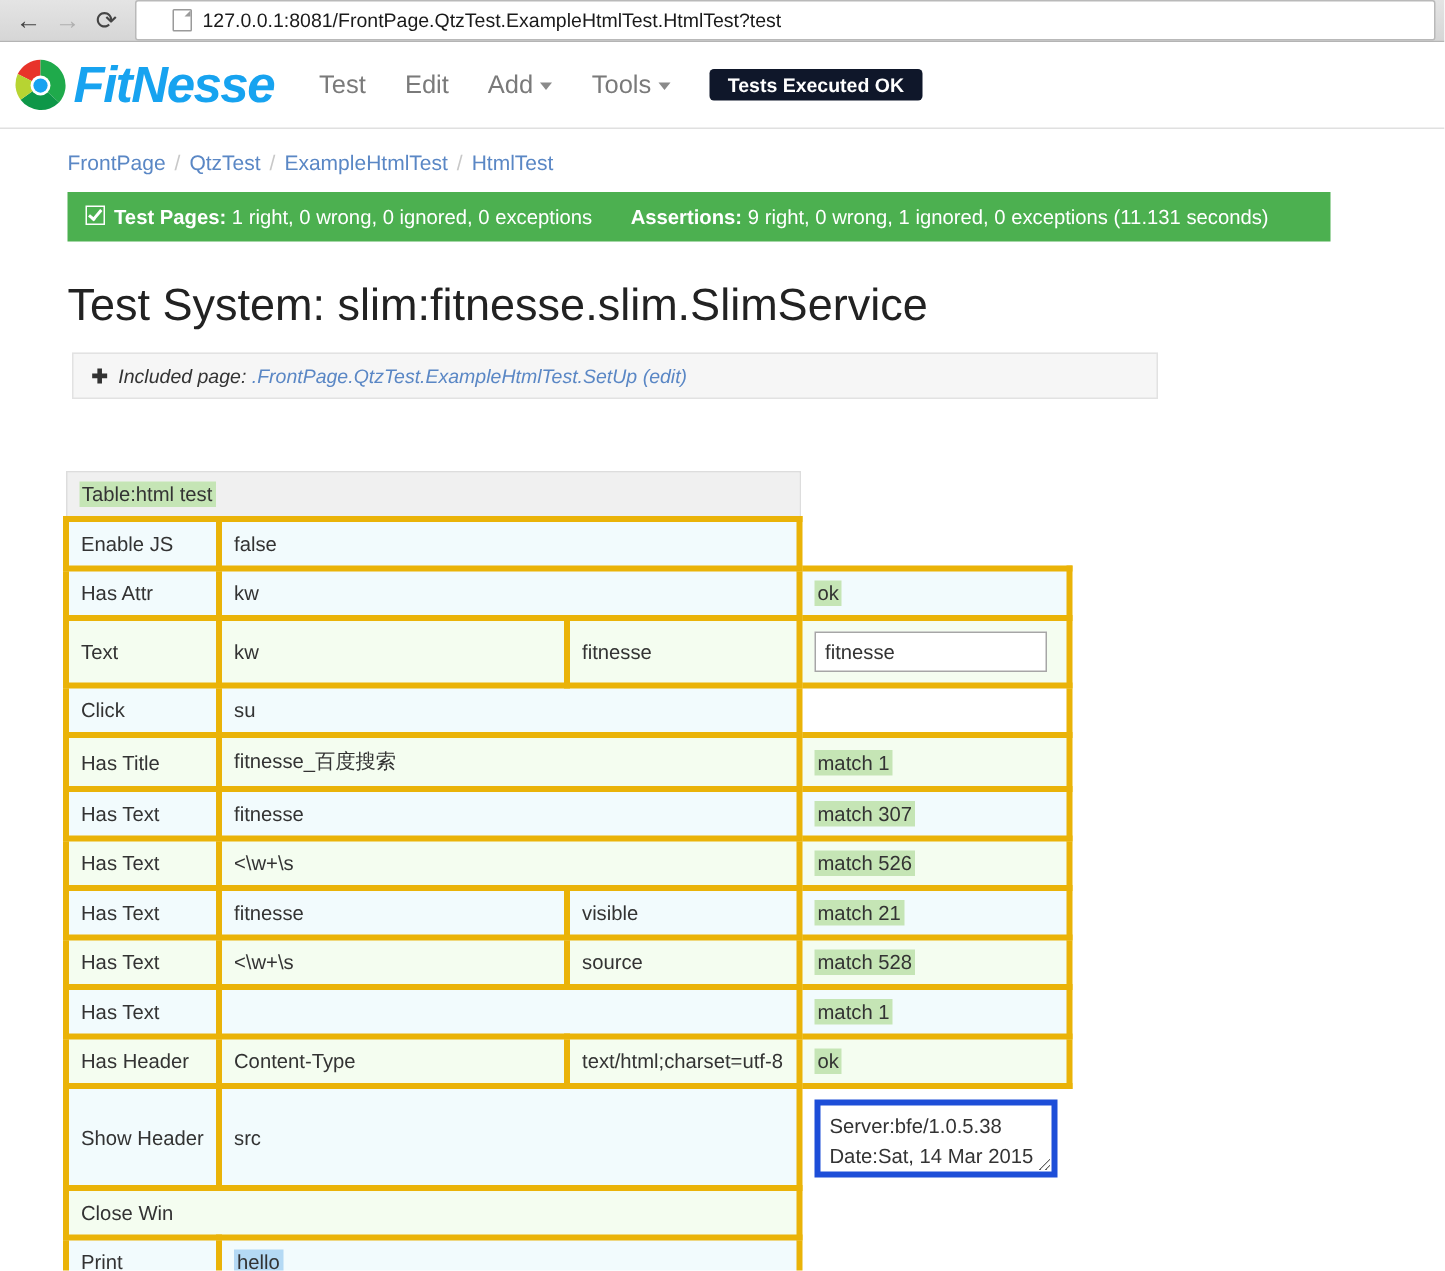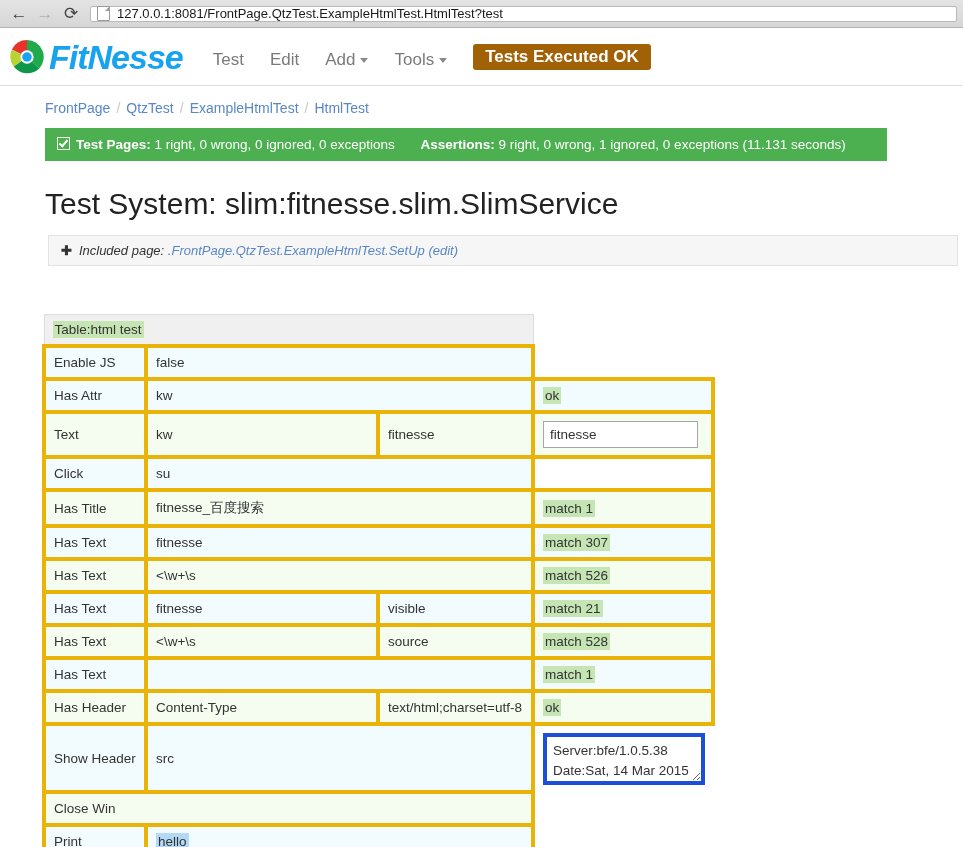--- a/index.html
+++ b/index.html
@@ -27,28 +27,28 @@
   .nav-btn {
     width: 26px; height: 22px;
     display: flex; align-items: center; justify-content: center;
     font-size: 17px;
     color: #444;
     line-height: 1;
   }
   .nav-btn.disabled { color: #b0b0b0; }
   .url-box {
     flex: 1;
-    height: 16px;
+    height: 27px;
     margin-left: 6px;
     background: #ffffff;
     border: 1px solid #b9b9b9;
     border-radius: 2px;
     display: flex;
-    align-items: flex-end;
-    padding: 0 6px;
+    align-items: center;
+    padding: 0 24px;
     box-sizing: border-box;
   }
   .page-icon {
     width: 11px; height: 13px;
     border: 1px solid #9a9a9a;
     border-radius: 1px;
     background: #fff;
     margin-right: 7px;
     flex: 0 0 auto;
     position: relative;
@@ -109,23 +109,23 @@
   .caret {
     display: inline-block;
     width: 0; height: 0;
     margin-left: 5px;
     border-left: 4px solid transparent;
     border-right: 4px solid transparent;
     border-top: 5px solid #8a8a8a;
     vertical-align: middle;
   }
   .status-btn {
-    background: #a16207;
+    background: #0f172a;
     color: #ffffff;
-    font-size: 17px;
+    font-size: 13px;
     font-weight: bold;
     padding: 3px 12px;
     border-radius: 3px;
     white-space: nowrap;
     border: none;
     font-family: "Liberation Sans", sans-serif;
     cursor: pointer;
   }
 
   
@@ -174,21 +174,21 @@
   .test-system {
     margin: 26px 0 14px 45px;
     font-size: 30px;
     font-weight: normal;
     color: #222222;
   }
 
   
   .included {
     margin-left: 48px;
-    width: 910px;
+    width: 724px;
     background: #f6f6f6;
     border: 1px solid #e2e2e2;
     padding: 7px 12px;
     box-sizing: border-box;
     font-size: 13px;
     font-style: italic;
     color: #333333;
   }
   .included .plus {
     font-weight: bold;

